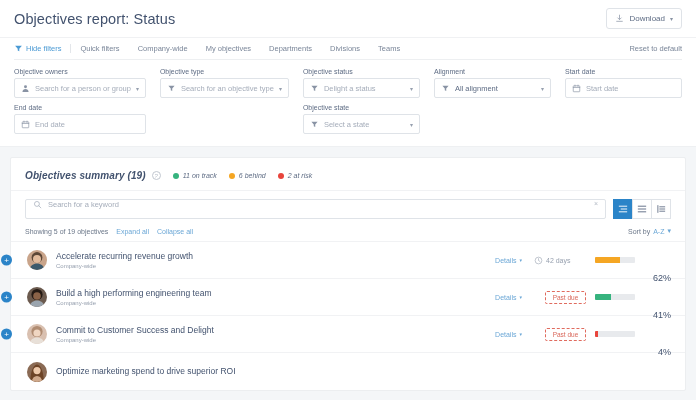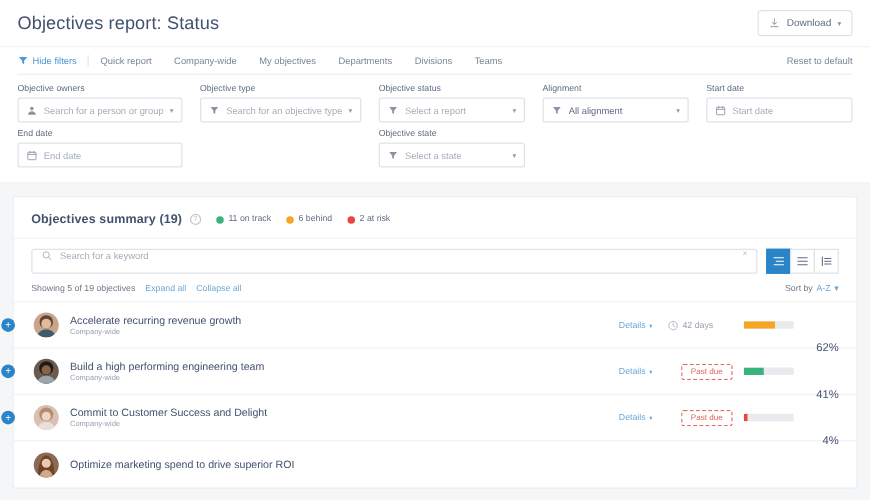--- a/index.html
+++ b/index.html
@@ -63,20 +63,21 @@
 
   
   .card {
     background: #fff; margin: 10px 10px 0 10px;
     border: 1px solid #eceef0; border-radius: 2px;
   }
   .summary-head {
     display: flex; align-items: center; gap: 6px;
     padding: 12px 14px 9px 14px;
     border-bottom: 1px solid #f1f2f4;
+    font-style: italic;
   }
   .summary-title { font-size: 10px; color: #42526e; font-weight: 600; letter-spacing: .1px;}
   .help-icon {
     width: 9px; height: 9px; border-radius: 50%; border: 1px solid #c1c7d0;
     color: #b3bac5; font-size: 6px; display:flex; align-items:center; justify-content:center;
     margin-right: 6px;
   }
   .legend { display: flex; align-items: center; gap: 12px; }
   .legend-item { display: flex; align-items: center; gap: 4px; font-size: 7px; color: #5e6c84; }
   .dot { width: 6px; height: 6px; border-radius: 50%; display:block; }
@@ -155,21 +156,21 @@
 
   <div class="filterbar">
     <div class="tabs">
       <div class="tab divider-after">
         <svg class="ficon" viewBox="0 0 16 16">
           <path d="M2 3h12l-4.6 5.3V13L6.6 11.4V8.3z" fill="#4b9ad4"></path>
         </svg>
         <span>Hide filters</span>
       </div>
       <div class="tab">
-        <span>Quick report</span>
+        <span>Quick filters</span>
       </div>
       <div class="tab">
         <span>Company-wide</span>
       </div>
       <div class="tab">
         <span>My objectives</span>
       </div>
       <div class="tab">
         <span>Departments</span>
       </div>
@@ -206,21 +207,21 @@
           <span class="caret">▾</span>
         </div>
       </div>
 
       <div>
         <div class="field-label">Objective status</div>
         <div class="field">
           <svg class="ficon" viewBox="0 0 16 16">
             <path d="M2.5 3h11l-4.2 5v4.6L6.7 11.2V8z" fill="#8993a4"></path>
           </svg>
-          <span class="ph">Select a report</span>
+          <span class="ph">Delight a status</span>
           <span class="caret">▾</span>
         </div>
       </div>
 
       <div>
         <div class="field-label">Alignment</div>
         <div class="field">
           <svg class="ficon" viewBox="0 0 16 16">
             <path d="M2.5 3h11l-4.2 5v4.6L6.7 11.2V8z" fill="#8993a4"></path>
           </svg>

